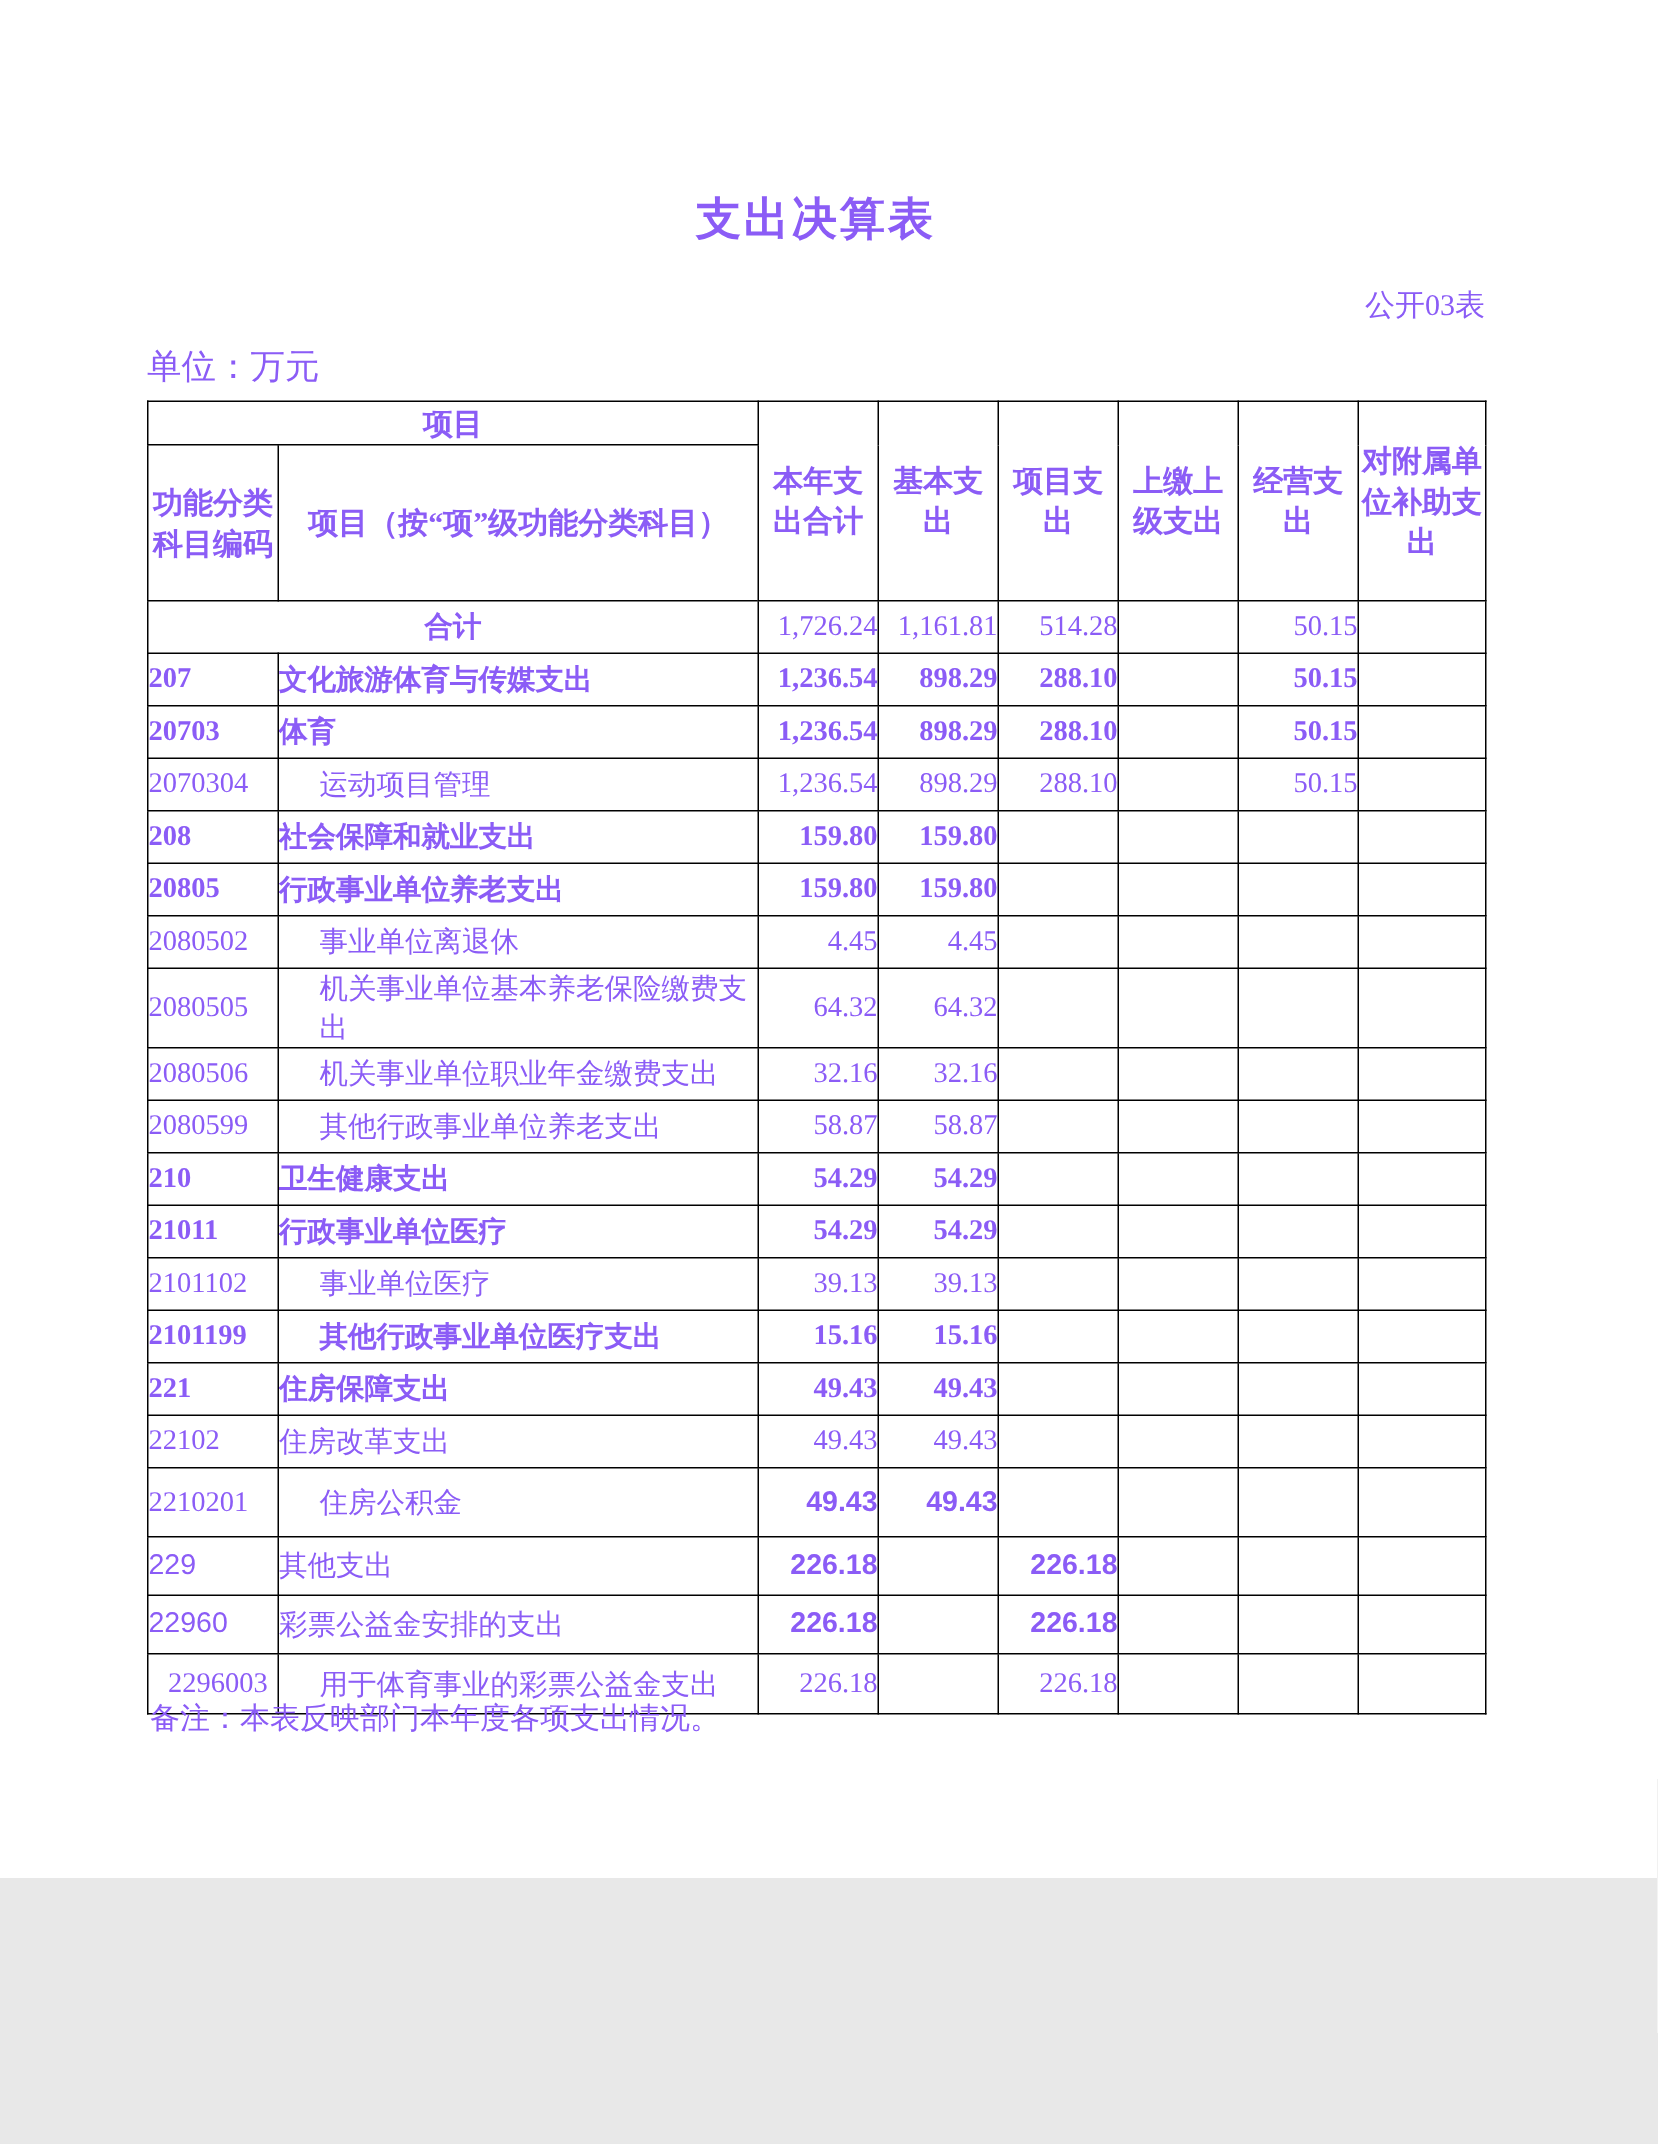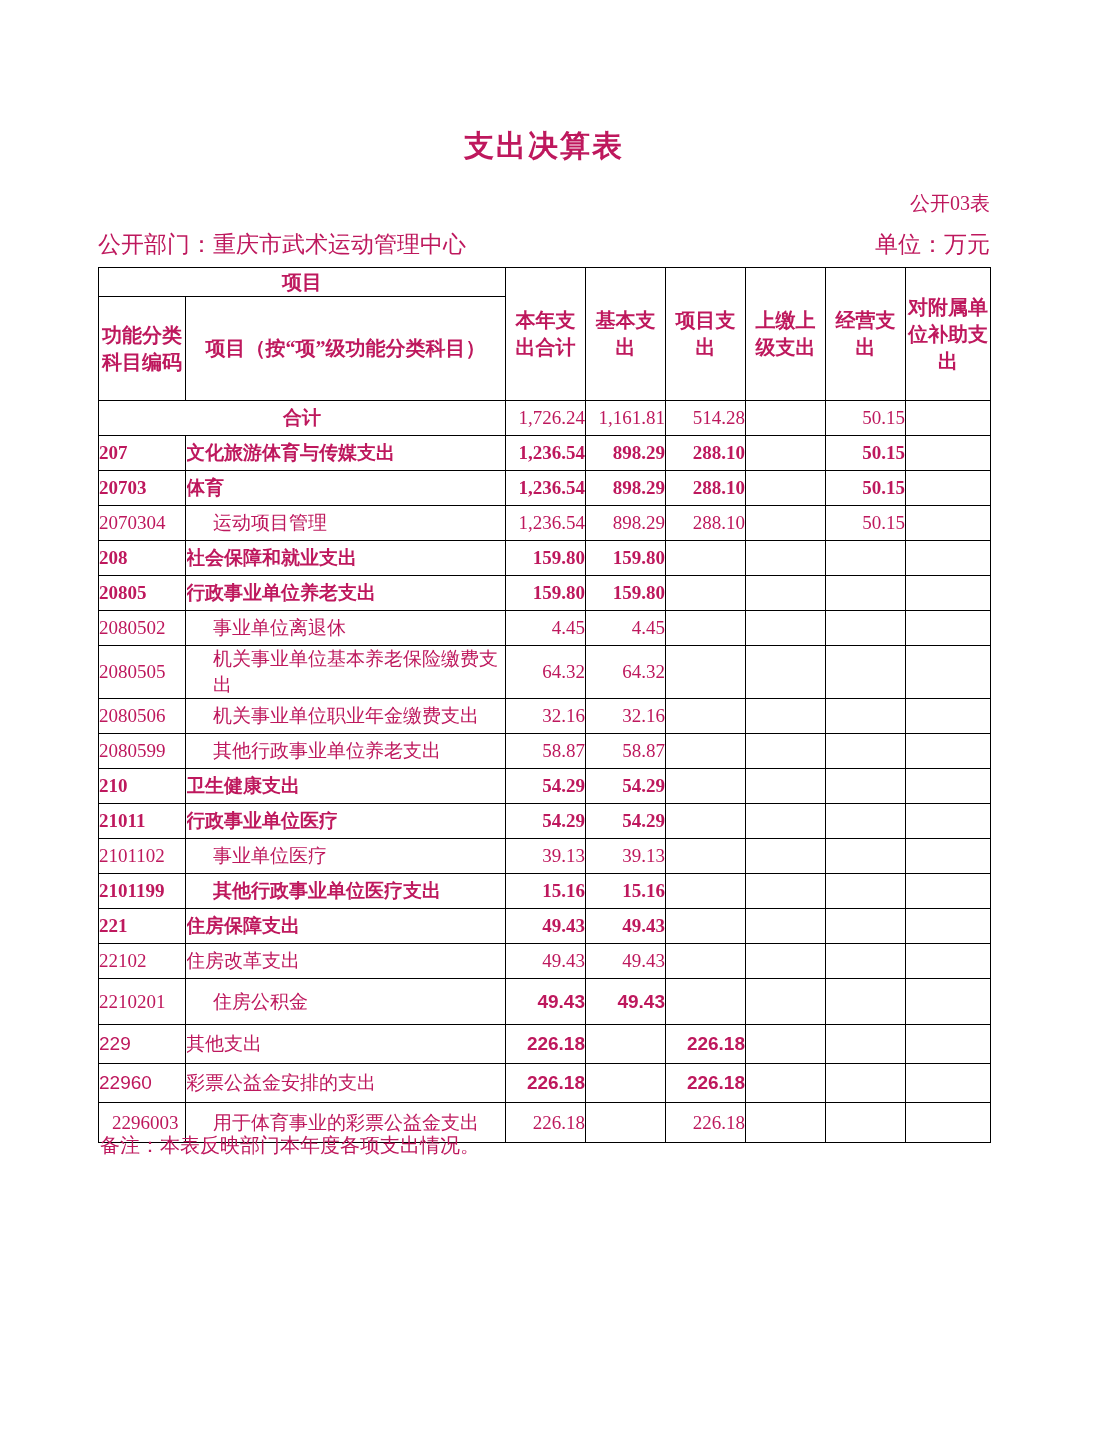--- a/index.html
+++ b/index.html
@@ -1,22 +1,22 @@
 <!DOCTYPE html>
 <html><head>
 <meta charset="utf-8">
 <style>
   html, body { margin: 0; padding: 0; background: #e8e8e8; }
   .page {
     position: relative;
     width: 1105px;
-    height: 1429px;
+    height: 1252px;
     background: #ffffff;
     font-family: "Liberation Serif", "DejaVu Serif", serif;
-    color: #be185d;
+    color: #8b5cf6;
   }
   .content {
     position: absolute;
     left: 98px;
     top: 0;
     width: 892px;
   }
   .doc-title {
     position: absolute;
     top: 126px;
@@ -65,21 +65,21 @@
   tr.hrow1 { height: 29px; }
   tr.hrow2 { height: 104px; }
   th.code-h { text-align: left; padding-left: 5px; }
   th.item-h { text-align: left; padding-left: 12px; }
   table.fin td {
     font-size: 19px;
     padding: 0;
   }
   td.code { padding-left: 4px; }
   td.code.code-indent { padding-left: 13px; }
-  td.name { padding-left: 6px; border-radius: 10px; }
+  td.name { padding-left: 6px; }
   td.name.indent { padding-left: 27px; }
   td.name.merged { text-align: center; padding-left: 0; }
   td.num { text-align: right; padding-right: 4px; white-space: nowrap; }
   .bold { font-weight: bold; }
   .sans { font-family: "Liberation Sans", "DejaVu Sans", sans-serif; font-size: 20px; }
   .note {
     position: absolute;
     top: 1132px;
     left: 2px;
     font-size: 20px;
@@ -89,21 +89,20 @@
 <body>
 
 <div class="page">
   <div class="content">
 
     <div class="doc-title">支出决算表</div>
 
     <div class="form-code">公开03表</div>
 
     <div class="meta-row">
-      <span>公开部门：重庆市武术运动管理中心</span>
       <span>单位：万元</span>
     </div>
 
     <table class="fin">
       <colgroup>
         <col style="width:87px">
         <col style="width:320px">
         <col style="width:80px">
         <col style="width:80px">
         <col style="width:80px">

